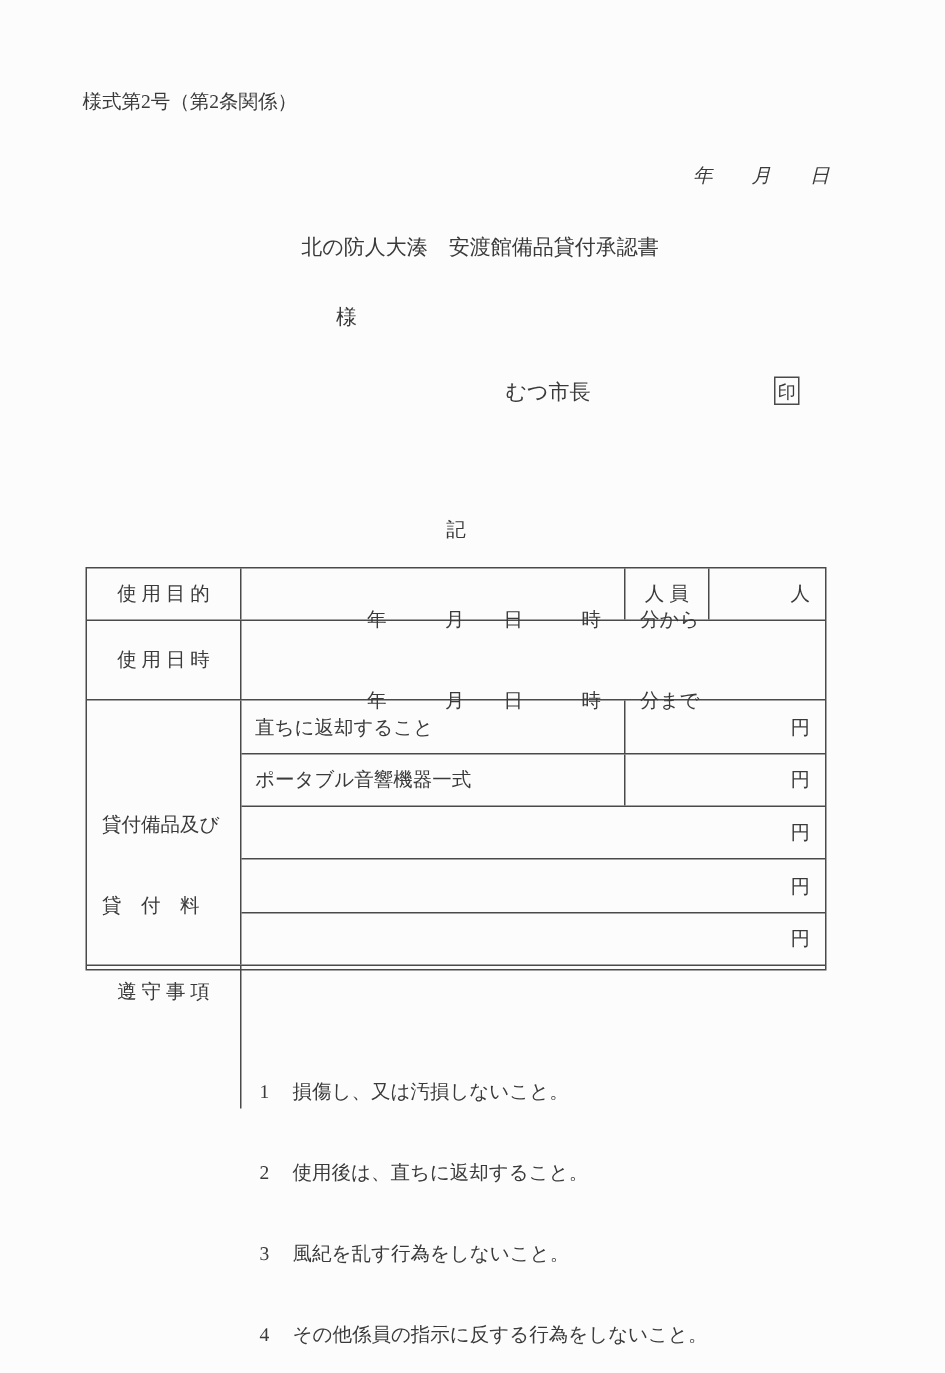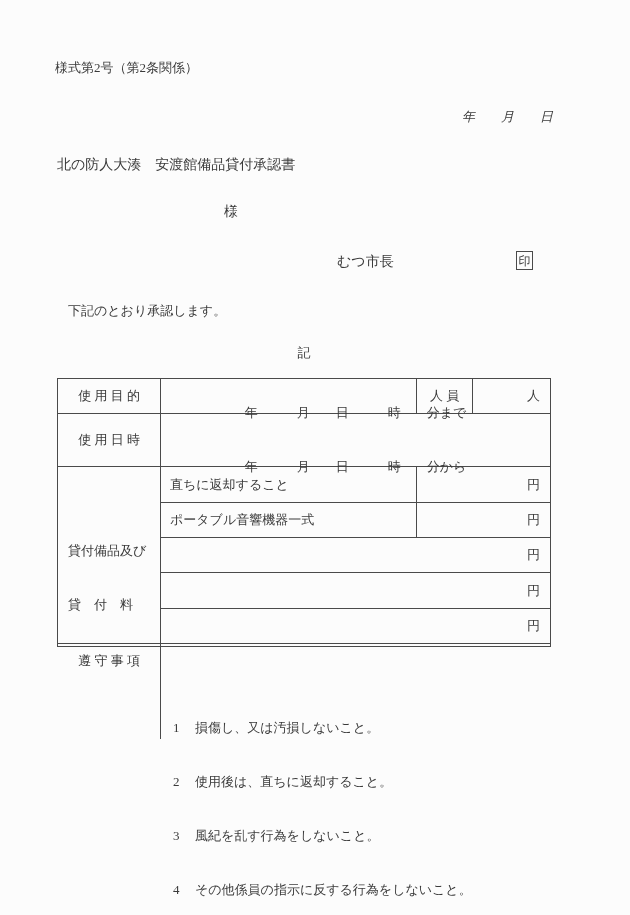--- a/index.html
+++ b/index.html
@@ -11,21 +11,21 @@
     position:relative;
     overflow:hidden;
     -webkit-font-smoothing:antialiased;
   }
   .page{position:absolute;inset:0;width:630px;height:915px;}
   .abs{position:absolute;}
   .txt{font-size:13px;white-space:pre;}
   
   .form-no{left:55px;top:59px;}
   .date-line{right:77px;top:108px;font-style:italic;}
-  .title{left:57px;top:156px;width:494px;text-align:left;font-size:14px;white-space:pre;}
+  .title{left:73px;top:156px;width:494px;text-align:center;font-size:14px;white-space:pre;}
   .sama{left:224px;top:203px;font-size:14px;}
   .mayor{left:337px;top:253px;font-size:14px;}
   .seal{
     left:516px;top:251px;
     width:17px;height:19px;
     border:1px solid #4a4a4a;
     font-size:12px;line-height:19px;text-align:center;
     box-sizing:border-box;
   }
   .approval{left:68px;top:302px;}
@@ -52,21 +52,21 @@
   .c-label{left:0;width:103px;}
   .c-item{left:103px;width:256px;}
   .c-jinin{left:359px;width:56px;}
   .c-jin{left:415px;width:77px;}
   .c-wide{left:103px;width:389px;}
   .c-price{left:256px;width:133px;}
   .dt-lines{width:100%;text-align:center;line-height:18px;}
   .sec-right{position:absolute;left:103px;top:0;width:389px;height:176px;}
   .subrow{position:relative;width:389px;box-sizing:border-box;}
   .sub-item{left:0;width:256px;padding-left:9px;}
-  .equip-label{padding:7px 0 0 10px;line-height:18px;white-space:pre;}
+  .equip-label{padding:7px 0 0 10px;line-height:18px;white-space:pre;font-family:Liberation Mono, monospace;}
   .rules-label{padding-top:8px;align-items:flex-start;}
   .rules-body{padding:7px 0 0 12px;line-height:18px;}
   .rule-line span.num{display:inline-block;width:22px;}
 </style>
 </head>
 <body>
 
 <div class="page">
 
   <div class="abs txt form-no">様式第2号（第2条関係）</div>
@@ -74,39 +74,38 @@
   <div class="abs txt date-line">年　　月　　日</div>
 
   <div class="abs title">北の防人大湊　安渡館備品貸付承認書</div>
 
   <div class="abs txt sama">様</div>
 
   <div class="abs txt mayor">むつ市長</div>
 
   <div class="abs seal">印</div>
 
-  <div class="abs txt approval">下記のとおり承認します。</div>
 
   <div class="abs txt ki">記</div>
 
   <div class="abs form-table">
 
     <div class="row row1 bb">
       <div class="cell c-label br vcenter hcenter">使 用 目 的</div>
       <div class="cell c-item br"></div>
       <div class="cell c-jinin br vcenter hcenter">人 員</div>
       <div class="cell c-jin vcenter right-pad">人</div>
     </div>
 
     <div class="row row2 bb">
       <div class="cell c-label br vcenter hcenter">使 用 日 時</div>
       <div class="cell c-wide vcenter">
         <div class="dt-lines">
+          <div>年　　　月　　日　　　時　　分から</div>
           <div>年　　　月　　日　　　時　　分まで</div>
-          <div>年　　　月　　日　　　時　　分から</div>
         </div>
       </div>
     </div>
 
     <div class="row sec3 bb">
       <div class="cell c-label br">
         <div class="equip-label">
           <div>貸付備品及び</div>
           <div>貸　付　料</div>
         </div>

